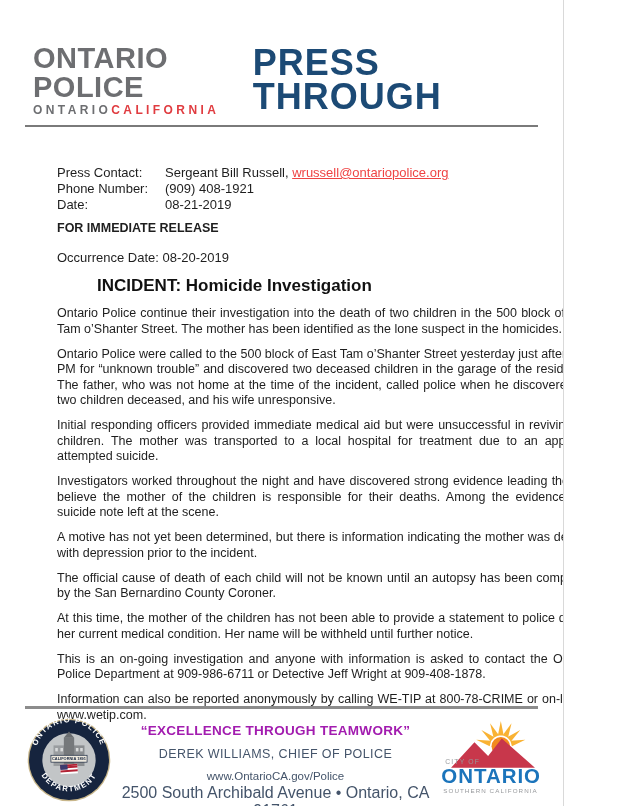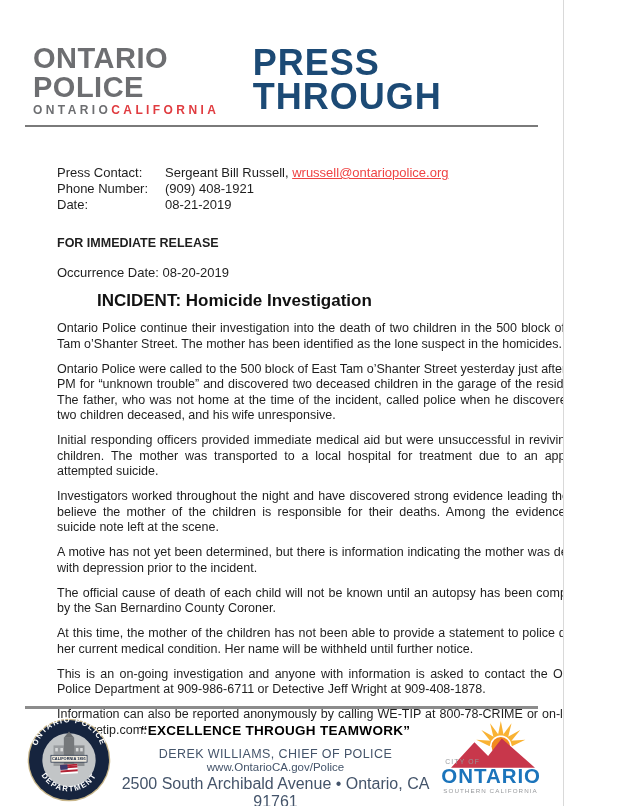--- a/index.html
+++ b/index.html
@@ -28,38 +28,38 @@
   .pr-banner{
     font-size:36px;font-weight:800;color:#1c4a75;letter-spacing:1px;
     line-height:.95;padding-bottom:2px;
   }
   .hrule{margin:9px 25px 0 25px;height:2px;background:#7a7a7a;}
   
   .content{margin:38px 30px 0 57px;width:537px;}
   .crow{display:flex;font-size:13px;line-height:16px;}
   .clabel{width:108px;flex:none;}
   .link{color:#ef4444;text-decoration:underline;cursor:pointer;}
-  .immediate{margin-top:23px;font-size:12.5px;font-weight:bold;}
+  .immediate{margin-top:8px;font-size:12.5px;font-weight:bold;}
   .occurrence{margin-top:15px;font-size:13px;}
   .headline{margin-top:11px;font-size:17px;font-weight:bold;color:#111;margin-left:40px;}
   .paras{margin-top:10px;}
   .paras p{
     margin:0 0 9.5px 0;
     font-size:12.5px;line-height:15.5px;
     text-align:justify;
   }
   
   .footer{position:absolute;left:0;right:0;top:706px;}
   .frule{margin:0 25px;height:3px;background:#8c8c8c;}
   .footer-row{display:flex;justify-content:space-between;padding:8px 16px 0 26px;}
   .badge{flex:none;}
   .fcenter{flex:1;text-align:center;padding-top:6px;}
-  .motto{font-size:13.5px;font-weight:bold;color:#000000;letter-spacing:.3px;}
+  .motto{font-size:13.5px;font-weight:bold;color:#a21caf;letter-spacing:.3px;}
   .chief{margin-top:9px;font-size:12.5px;color:#44546a;letter-spacing:.4px;}
-  .web{margin-top:0;font-size:11.5px;color:#44546a;}
+  .web{margin-top:9px;font-size:11.5px;color:#44546a;}
   .addr{margin-top:2px;font-size:16px;color:#44546a;}
   .citylogo{flex:none;}
 </style>
 </head>
 <body>
 
 <div class="page">
 
   <div class="header">
     <div class="opd-logo">

